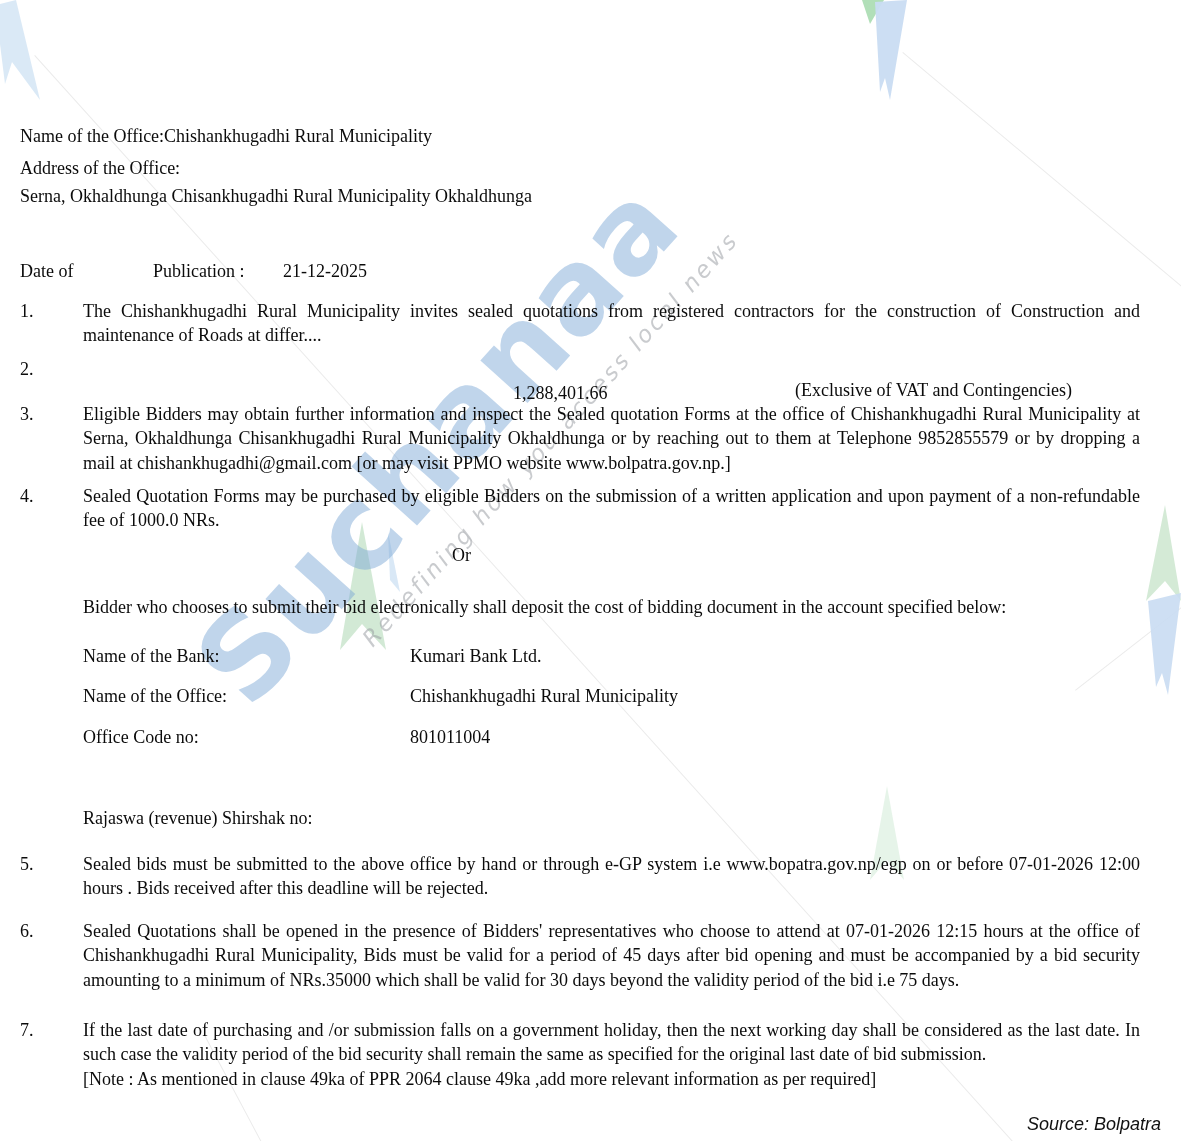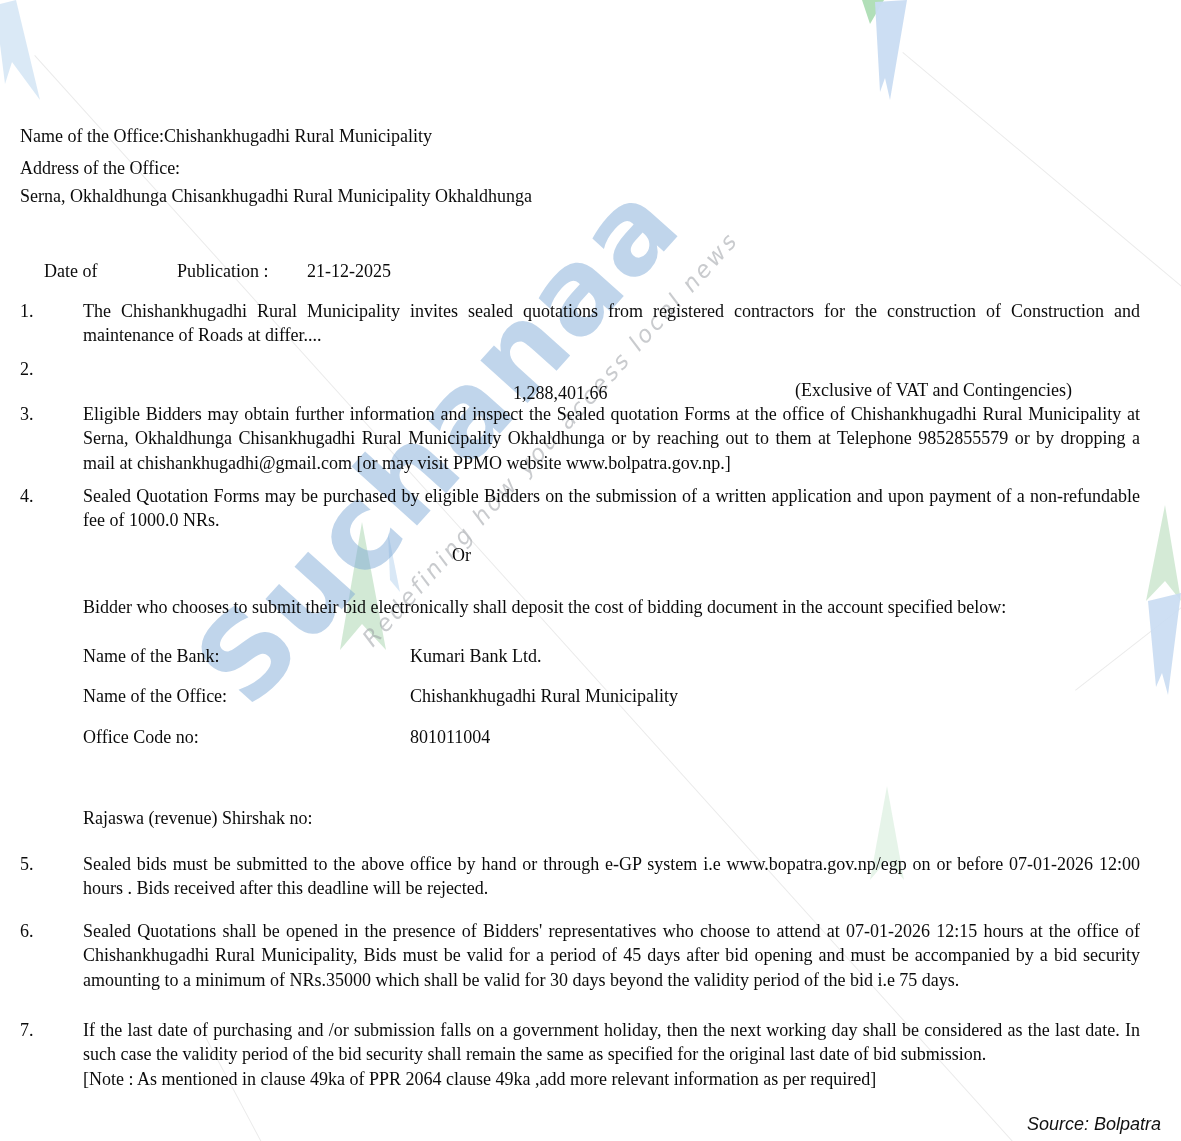--- a/index.html
+++ b/index.html
@@ -97,21 +97,21 @@
   <div class="content">
 
 
     <div class="abs meta" style="top:115px;margin-top:9px;"><span>Name of the Office:</span><span>Chishankhugadhi Rural Municipality</span></div>
 
     <div class="abs meta" style="top:156px;">Address of the Office:</div>
     <div class="abs meta" style="top:184px;">Serna, Okhaldhunga  Chisankhugadhi Rural Municipality Okhaldhunga</div>
 
 
     <div class="abs meta" style="top:259px;">
-      <span style="display:inline-block;width:133px;margin-left:24px;">Date of</span><span style="display:inline-block;width:130px;">Publication :</span><span>21-12-2025</span>
+      <span style="display:inline-block;width:133px;">Date of</span><span style="display:inline-block;width:130px;">Publication :</span><span>21-12-2025</span>
     </div>
 
     <div class="abs item" style="top:299px;">
       <span>1.</span>
       <span class="body">The Chishankhugadhi Rural Municipality invites sealed quotations from registered contractors for the construction of Construction and maintenance of Roads at differ....</span>
     </div>
 
     <div class="abs item" style="top:357px;">
       <span>2.</span>
       <span class="body noj amount-row">

